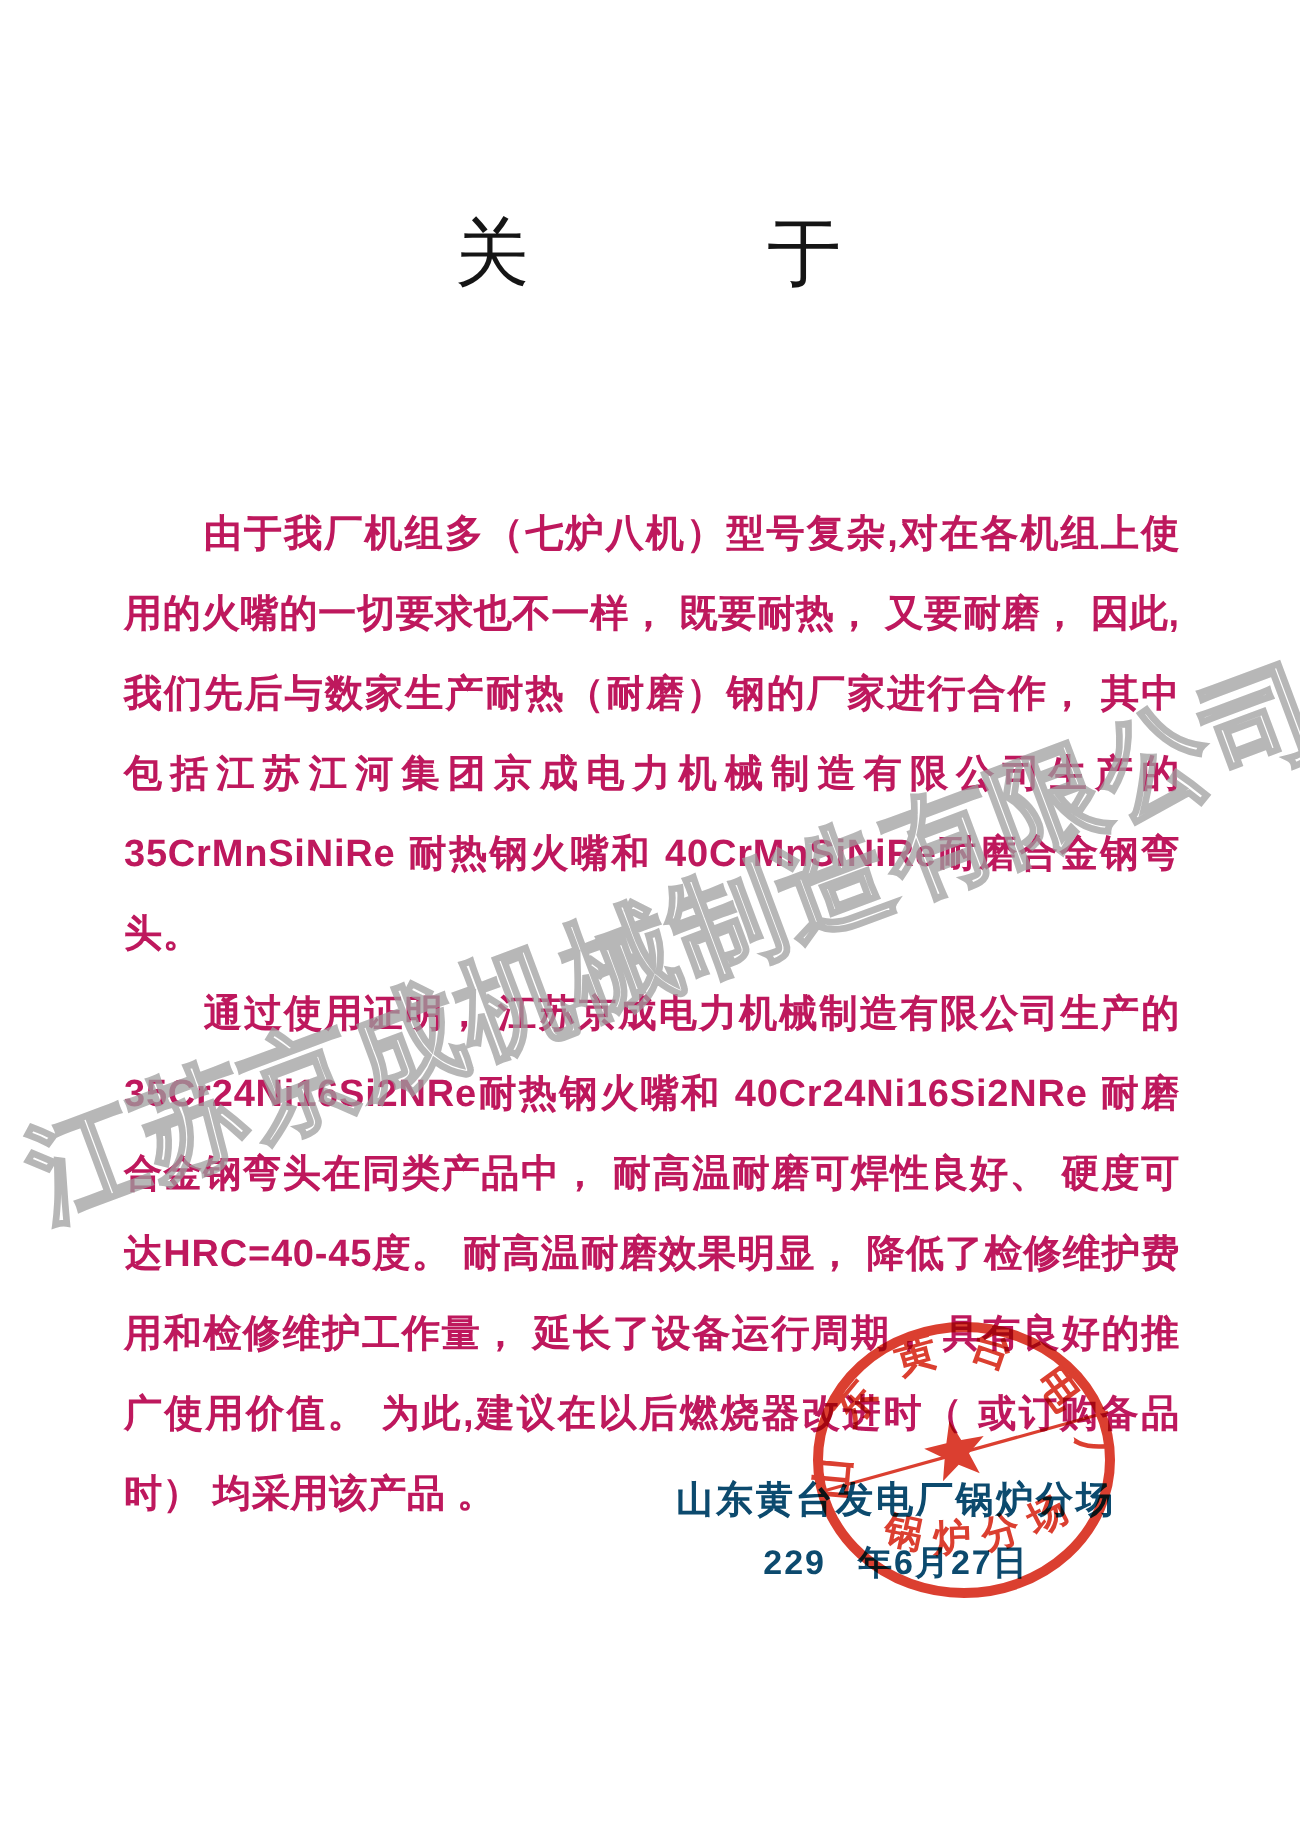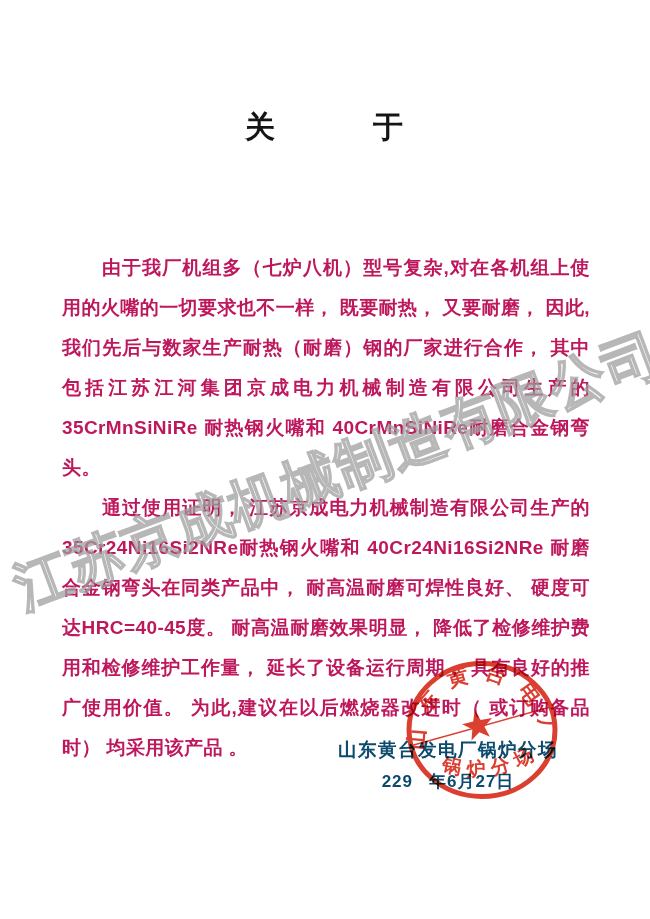--- a/index.html
+++ b/index.html
@@ -16,22 +16,22 @@
   .title-block {
     position: absolute;
     top: 108px;
     left: 0;
     width: 650px;
     text-align: center;
     color: #151515;
     z-index: 1;
   }
   .title-line {
-    font-size: 30px;
-    font-weight: bold;
+    font-size: 37px;
+    font-weight: normal;
     line-height: 38px;
     white-space: pre;
     letter-spacing: 2px;
   }
 
   
   .body-block {
     position: absolute;
     top: 248px;
     left: 62px;

